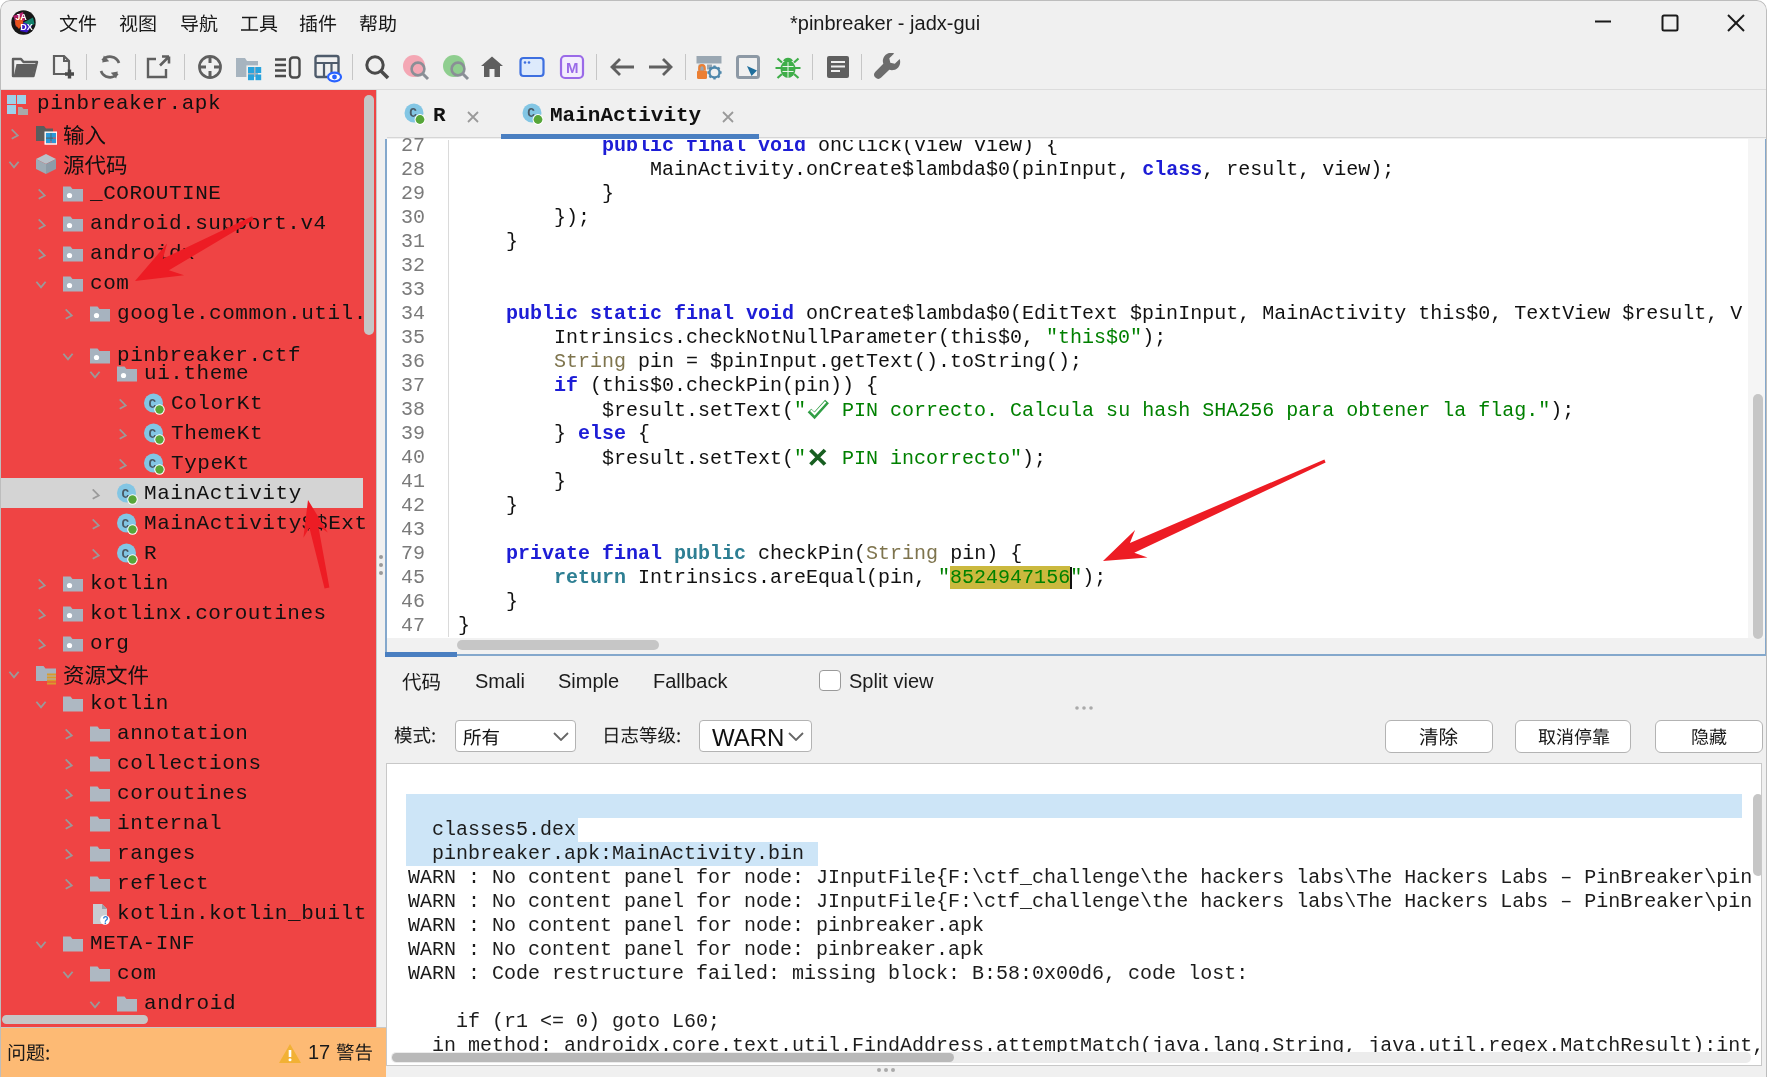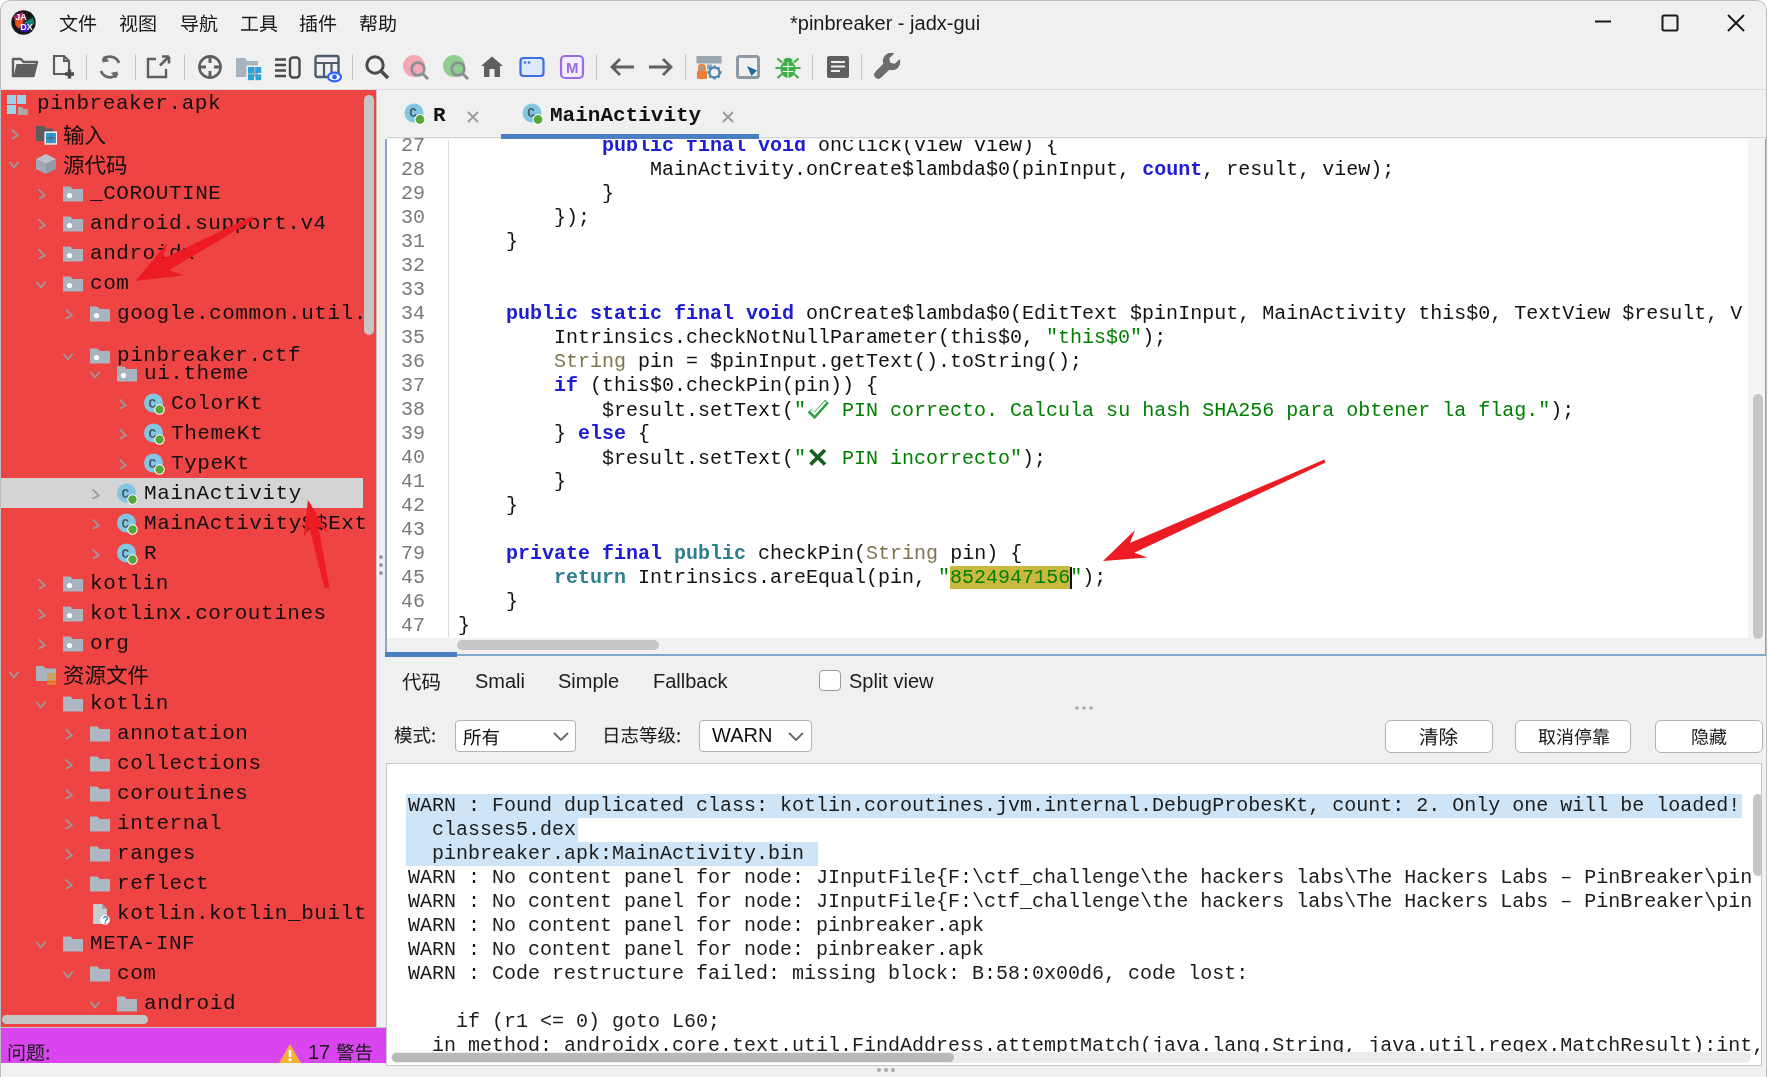--- a/index.html
+++ b/index.html
@@ -46,21 +46,21 @@
 .dtab{position:absolute;top:13px;font-size:20px;color:#1c1c1c;}
 #filterrow{position:absolute;left:387px;top:713px;width:1380px;height:50px;}
 .combo{position:absolute;top:7px;height:32px;background:#fff;border:1px solid #b3b3b3;border-radius:4px;box-sizing:border-box;}
 .btn{position:absolute;top:7px;height:33px;background:#fff;border:1px solid #b3b3b3;border-radius:6px;box-sizing:border-box;}
 .cchev{position:absolute;width:16px;height:9px;}
 #log{position:absolute;left:386px;top:763px;width:1376px;height:303px;background:#fff;
   border:1px solid #c8c8c8;box-sizing:border-box;overflow:hidden;}
 .ll{position:absolute;left:21px;font-family:"Liberation Mono",monospace;font-size:20px;color:#1c1c1c;white-space:pre;}
 .lsel{position:absolute;left:19px;background:#cde5f7;height:24px;}
 
-#status{position:absolute;left:0;top:1027px;width:386px;height:36px;background:#d946ef;border-top:1px solid #c8c8c8;box-sizing:border-box;text-decoration:underline;}
+#status{position:absolute;left:0;top:1027px;width:386px;height:50px;background:#fdba74;border-top:1px solid #c8c8c8;box-sizing:border-box;text-decoration:underline;}
 </style>
 </head>
 <body>
 <div id="win">
 
 <div id="title">
   <svg class="abs" style="left:11px;top:10px" width="25" height="25" viewBox="0 0 25 25">
     <circle cx="12.5" cy="12.5" r="12.2" fill="#171717"></circle>
     <path d="M2 6 L12 2 L14 10 L7 15 Z" fill="#b51f6d"></path>
     <path d="M3 8 L10 6 L12.5 12.5 L5 17 Z" fill="#8e1a55"></path>
@@ -647,21 +647,21 @@
 <div class="lnum" style="top:330px;height:24px;line-height:24px">41</div>
 <div class="lnum" style="top:354px;height:24px;line-height:24px">42</div>
 <div class="lnum" style="top:378px;height:24px;line-height:24px">43</div>
 <div class="lnum" style="top:402px;height:24px;line-height:24px">79</div>
 <div class="lnum" style="top:426px;height:24px;line-height:24px">45</div>
 <div class="lnum" style="top:450px;height:24px;line-height:24px">46</div>
 <div class="lnum" style="top:474px;height:24px;line-height:24px">47</div>
       </div>
   <div id="code">
     <div class="cl" style="top:-6px;height:24px;line-height:24px">            <span class="kw">public final void</span> onClick(View view) {</div>
-<div class="cl" style="top:18px;height:24px;line-height:24px">                MainActivity.onCreate$lambda$0(pinInput, <span class="kw">count</span>, result, view);</div>
+<div class="cl" style="top:18px;height:24px;line-height:24px">                MainActivity.onCreate$lambda$0(pinInput, <span class="kw">class</span>, result, view);</div>
 <div class="cl" style="top:42px;height:24px;line-height:24px">            }</div>
 <div class="cl" style="top:66px;height:24px;line-height:24px">        });</div>
 <div class="cl" style="top:90px;height:24px;line-height:24px">    }</div>
 <div class="cl" style="top:162px;height:24px;line-height:24px">    <span class="kw">public static final void</span> onCreate$lambda$0(EditText $pinInput, MainActivity this$0, TextView $result, V</div>
 <div class="cl" style="top:186px;height:24px;line-height:24px">        Intrinsics.checkNotNullParameter(this$0, <span class="st">"this$0"</span>);</div>
 <div class="cl" style="top:210px;height:24px;line-height:24px">        <span class="ty">String</span> pin = $pinInput.getText().toString();</div>
 <div class="cl" style="top:234px;height:24px;line-height:24px">        <span class="kw">if</span> (this$0.checkPin(pin)) {</div>
 <div class="cl" style="top:258px;height:24px;line-height:24px">            $result.setText(<span class="st">"</span><svg style="display:inline-block;width:24px;height:22px;vertical-align:-4px" viewBox="0 0 24 22">
             <path d="M3.5 12.5 L8.5 17.5 L21 3.5" fill="none" stroke="#2f9e44" stroke-width="5.2"></path>
             <path d="M4.8 12.2 L8.6 16 L19.6 3.8" fill="none" stroke="#ffffff" stroke-width="2.0"></path>
@@ -729,21 +729,21 @@
   <span style="position:absolute;left:215px;top:10.3px">
         <svg width="80" height="25" viewBox="0 0 80 25" style="display:block">
           <path transform="translate(0.0,19.1) scale(0.01850,-0.01850)" d="M253 352H752V71H253ZM253 426V697H752V426ZM176 772V-69H253V-4H752V-64H832V772Z" fill="#1a1a1a"></path>
           <path transform="translate(18.5,19.1) scale(0.01850,-0.01850)" d="M270 256V38C270 -44 301 -66 416 -66C440 -66 618 -66 644 -66C741 -66 765 -33 776 98C755 103 724 113 707 126C702 19 693 2 639 2C600 2 450 2 420 2C356 2 345 9 345 39V256ZM378 316C460 268 556 194 601 143L656 194C608 246 510 315 430 361ZM744 232C794 147 850 33 873 -36L946 -5C921 62 862 174 812 257ZM150 247C130 169 95 68 50 5L117 -30C162 36 196 143 217 224ZM459 840V696H56V624H459V454H121V383H886V454H537V624H947V696H537V840Z" fill="#1a1a1a"></path>
           <path transform="translate(37.0,19.1) scale(0.01850,-0.01850)" d="M578 845C549 760 495 680 433 628L460 611V542H147V479H460V389H48V323H665V235H80V169H665V10C665 -4 660 -8 642 -9C624 -10 565 -10 497 -8C508 -28 521 -58 525 -79C607 -79 663 -78 697 -68C731 -56 741 -35 741 9V169H929V235H741V323H956V389H537V479H861V542H537V611H521C543 635 564 662 583 692H651C681 653 710 606 722 573L787 601C776 627 755 660 732 692H945V756H619C631 779 641 803 650 828ZM223 126C288 83 360 19 393 -28L451 19C417 66 343 128 278 169ZM186 845C152 756 96 669 33 610C51 601 82 580 96 568C129 601 161 644 191 692H231C250 653 268 608 274 578L341 603C335 626 321 660 306 692H488V756H226C237 779 248 802 257 826Z" fill="#1a1a1a"></path>
           <path transform="translate(55.5,19.1) scale(0.01850,-0.01850)" d="M42 56 60 -18C155 18 280 66 398 113L383 178C258 132 127 84 42 56ZM400 775V705H512C500 384 465 124 329 -36C347 -46 382 -70 395 -82C481 30 528 177 555 355C589 273 631 197 680 130C620 63 548 12 470 -24C486 -36 512 -64 523 -82C597 -45 666 6 726 73C781 10 844 -42 915 -78C926 -59 949 -32 966 -18C894 16 829 67 773 130C842 223 895 341 926 486L879 505L865 502H763C788 584 817 689 840 775ZM587 705H746C722 611 692 506 667 436H839C814 339 775 257 726 187C659 278 607 386 572 499C579 564 583 633 587 705ZM55 423C70 430 94 436 223 453C177 387 134 334 115 313C84 275 60 250 38 246C46 227 57 192 61 177C83 193 117 206 384 286C381 302 379 331 379 349L183 294C257 382 330 487 393 593L330 631C311 593 289 556 266 520L134 506C195 593 255 703 301 809L232 841C189 719 113 589 90 555C67 521 50 498 31 493C40 474 51 438 55 423Z" fill="#1a1a1a"></path>
           <path transform="translate(74.0,19.1) scale(0.01850,-0.01850)" d="M139 390C175 390 205 418 205 460C205 501 175 530 139 530C102 530 73 501 73 460C73 418 102 390 139 390ZM139 -13C175 -13 205 15 205 56C205 98 175 126 139 126C102 126 73 98 73 56C73 15 102 -13 139 -13Z" fill="#1a1a1a"></path>
         </svg>
       </span>
   <div class="combo" style="left:312px;width:113px">
-    <span class="abs sans" style="left:12px;top:3px;font-size:20px;color:#111">WARN</span>
+    <span class="abs sans" style="left:12px;top:3px;font-size:24px;color:#111">WARN</span>
     <svg class="cchev" style="left:88px;top:11px" viewBox="0 0 16 9">
           <path d="M1 1 L8 8 L15 1" fill="none" stroke="#666" stroke-width="1.8"></path>
         </svg>
   </div>
   <div class="btn" style="left:998px;width:108px">
         <span style="position:absolute;left:33px;top:3.1px">
           <svg width="39" height="26" viewBox="0 0 39 26" style="display:block">
             <path transform="translate(0.0,20.1) scale(0.01950,-0.01950)" d="M82 772C137 742 207 695 241 662L287 721C252 752 181 796 126 823ZM35 506C93 475 166 427 201 394L246 453C209 486 135 531 78 559ZM66 -21 134 -66C182 28 240 154 282 261L222 305C175 190 111 57 66 -21ZM431 212H793V134H431ZM431 268V342H793V268ZM575 840V762H319V704H575V640H343V585H575V516H281V458H950V516H649V585H888V640H649V704H913V762H649V840ZM361 400V-79H431V77H793V5C793 -7 788 -11 774 -12C760 -13 712 -13 662 -11C671 -29 680 -57 684 -76C755 -76 800 -76 828 -64C856 -53 864 -33 864 4V400Z" fill="#1a1a1a"></path>
             <path transform="translate(19.5,20.1) scale(0.01950,-0.01950)" d="M474 221C440 149 389 74 336 22C353 12 382 -8 394 -19C445 36 502 122 541 202ZM764 200C817 136 879 47 907 -10L967 25C938 81 877 166 820 229ZM78 800V-77H145V732H274C250 665 219 576 189 505C266 426 285 358 285 303C285 271 279 244 262 233C254 226 243 224 229 223C213 222 191 222 167 225C178 205 184 177 185 158C209 157 236 157 257 159C278 162 297 168 311 179C340 199 352 241 352 296C351 358 333 430 256 513C292 592 331 691 362 774L314 803L303 800ZM371 345V276H634V7C634 -6 630 -11 614 -11C600 -12 551 -12 495 -10C507 -30 517 -59 521 -79C593 -79 639 -78 668 -66C697 -55 706 -34 706 7V276H954V345H706V467H860V533H465V467H634V345ZM661 847C595 727 470 611 344 546C362 532 383 509 394 492C493 549 590 634 664 730C749 624 835 557 924 501C935 522 957 546 975 561C882 611 789 678 702 784L725 822Z" fill="#1a1a1a"></path>
           </svg>
@@ -766,21 +766,20 @@
             <path transform="translate(18.0,18.5) scale(0.01800,-0.01800)" d="M834 471C817 384 792 304 760 233C746 313 735 413 730 533H952V598H888L914 619C895 644 852 676 816 696L771 662C799 645 831 620 852 598H728L727 663H699V706H942V770H699V840H625V770H372V840H298V770H60V706H298V636H372V706H625V634H659L660 598H227V422H144V593H86V328H144V360H227V321V277H41V213H97V169C97 107 88 17 34 -48C48 -56 69 -70 81 -80C143 -9 153 96 153 167V213H224C219 123 204 26 163 -50C179 -56 207 -71 219 -82C282 31 292 198 292 321V533H663C672 374 689 244 713 145C694 114 673 85 650 59V88H537V161H641V348H537V418H641V470H343V-24H399V36H629C603 9 574 -15 543 -36C560 -46 588 -69 599 -82C652 -42 698 7 738 62C772 -32 818 -81 873 -81C931 -81 956 -56 967 78C950 84 928 98 914 111C909 12 899 -14 878 -15C845 -15 810 33 783 132C836 224 875 334 902 459ZM482 88H399V161H482ZM482 348H399V418H482ZM399 299H585V211H399Z" fill="#1a1a1a"></path>
           </svg>
         </span>
       </div>
 </div>
 
 <div id="log">
   <div class="lsel" style="top:30px;width:1336px"></div>
 <div class="lsel" style="top:54px;width:172px"></div>
 <div class="lsel" style="top:78px;width:412px"></div>
-  <div class="ll" style="top:30px;height:24px;line-height:24px">WARN : Found duplicated class: kotlin.coroutines.jvm.internal.DebugProbesKt, count: 2. Only one will be loaded!</div>
 <div class="ll" style="top:54px;height:24px;line-height:24px">  classes5.dex</div>
 <div class="ll" style="top:78px;height:24px;line-height:24px">  pinbreaker.apk:MainActivity.bin</div>
 <div class="ll" style="top:102px;height:24px;line-height:24px">WARN : No content panel for node: JInputFile{F:\ctf_challenge\the hackers labs\The Hackers Labs – PinBreaker\pin</div>
 <div class="ll" style="top:126px;height:24px;line-height:24px">WARN : No content panel for node: JInputFile{F:\ctf_challenge\the hackers labs\The Hackers Labs – PinBreaker\pin</div>
 <div class="ll" style="top:150px;height:24px;line-height:24px">WARN : No content panel for node: pinbreaker.apk</div>
 <div class="ll" style="top:174px;height:24px;line-height:24px">WARN : No content panel for node: pinbreaker.apk</div>
 <div class="ll" style="top:198px;height:24px;line-height:24px">WARN : Code restructure failed: missing block: B:58:0x00d6, code lost:</div>
 <div class="ll" style="top:246px;height:24px;line-height:24px">    if (r1 &lt;= 0) goto L60;</div>
 <div class="ll" style="top:270px;height:24px;line-height:24px">  in method: androidx.core.text.util.FindAddress.attemptMatch(java.lang.String, java.util.regex.MatchResult):int, </div>
   <div class="sbthumb" style="left:1366px;top:30px;width:10px;height:82px"></div>

